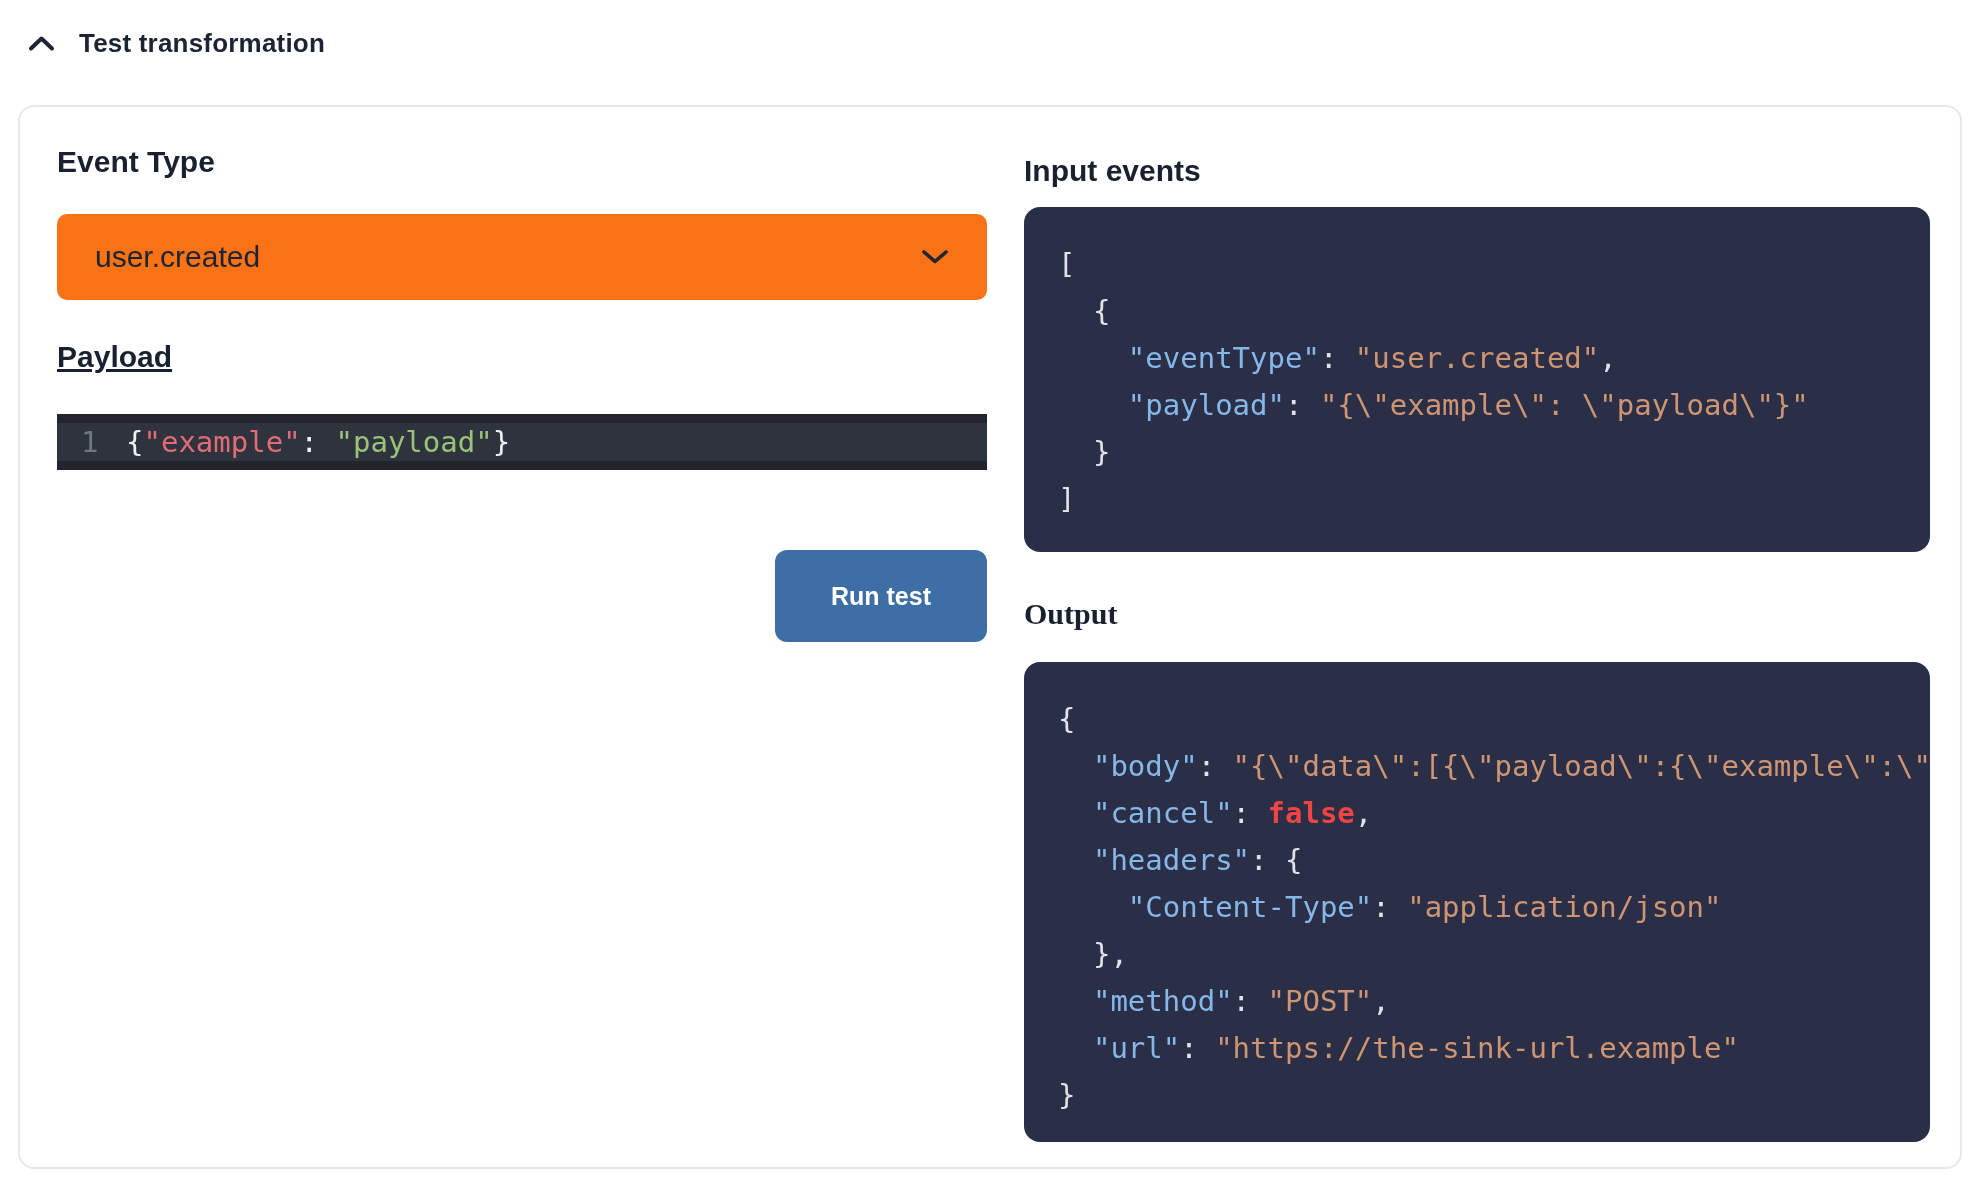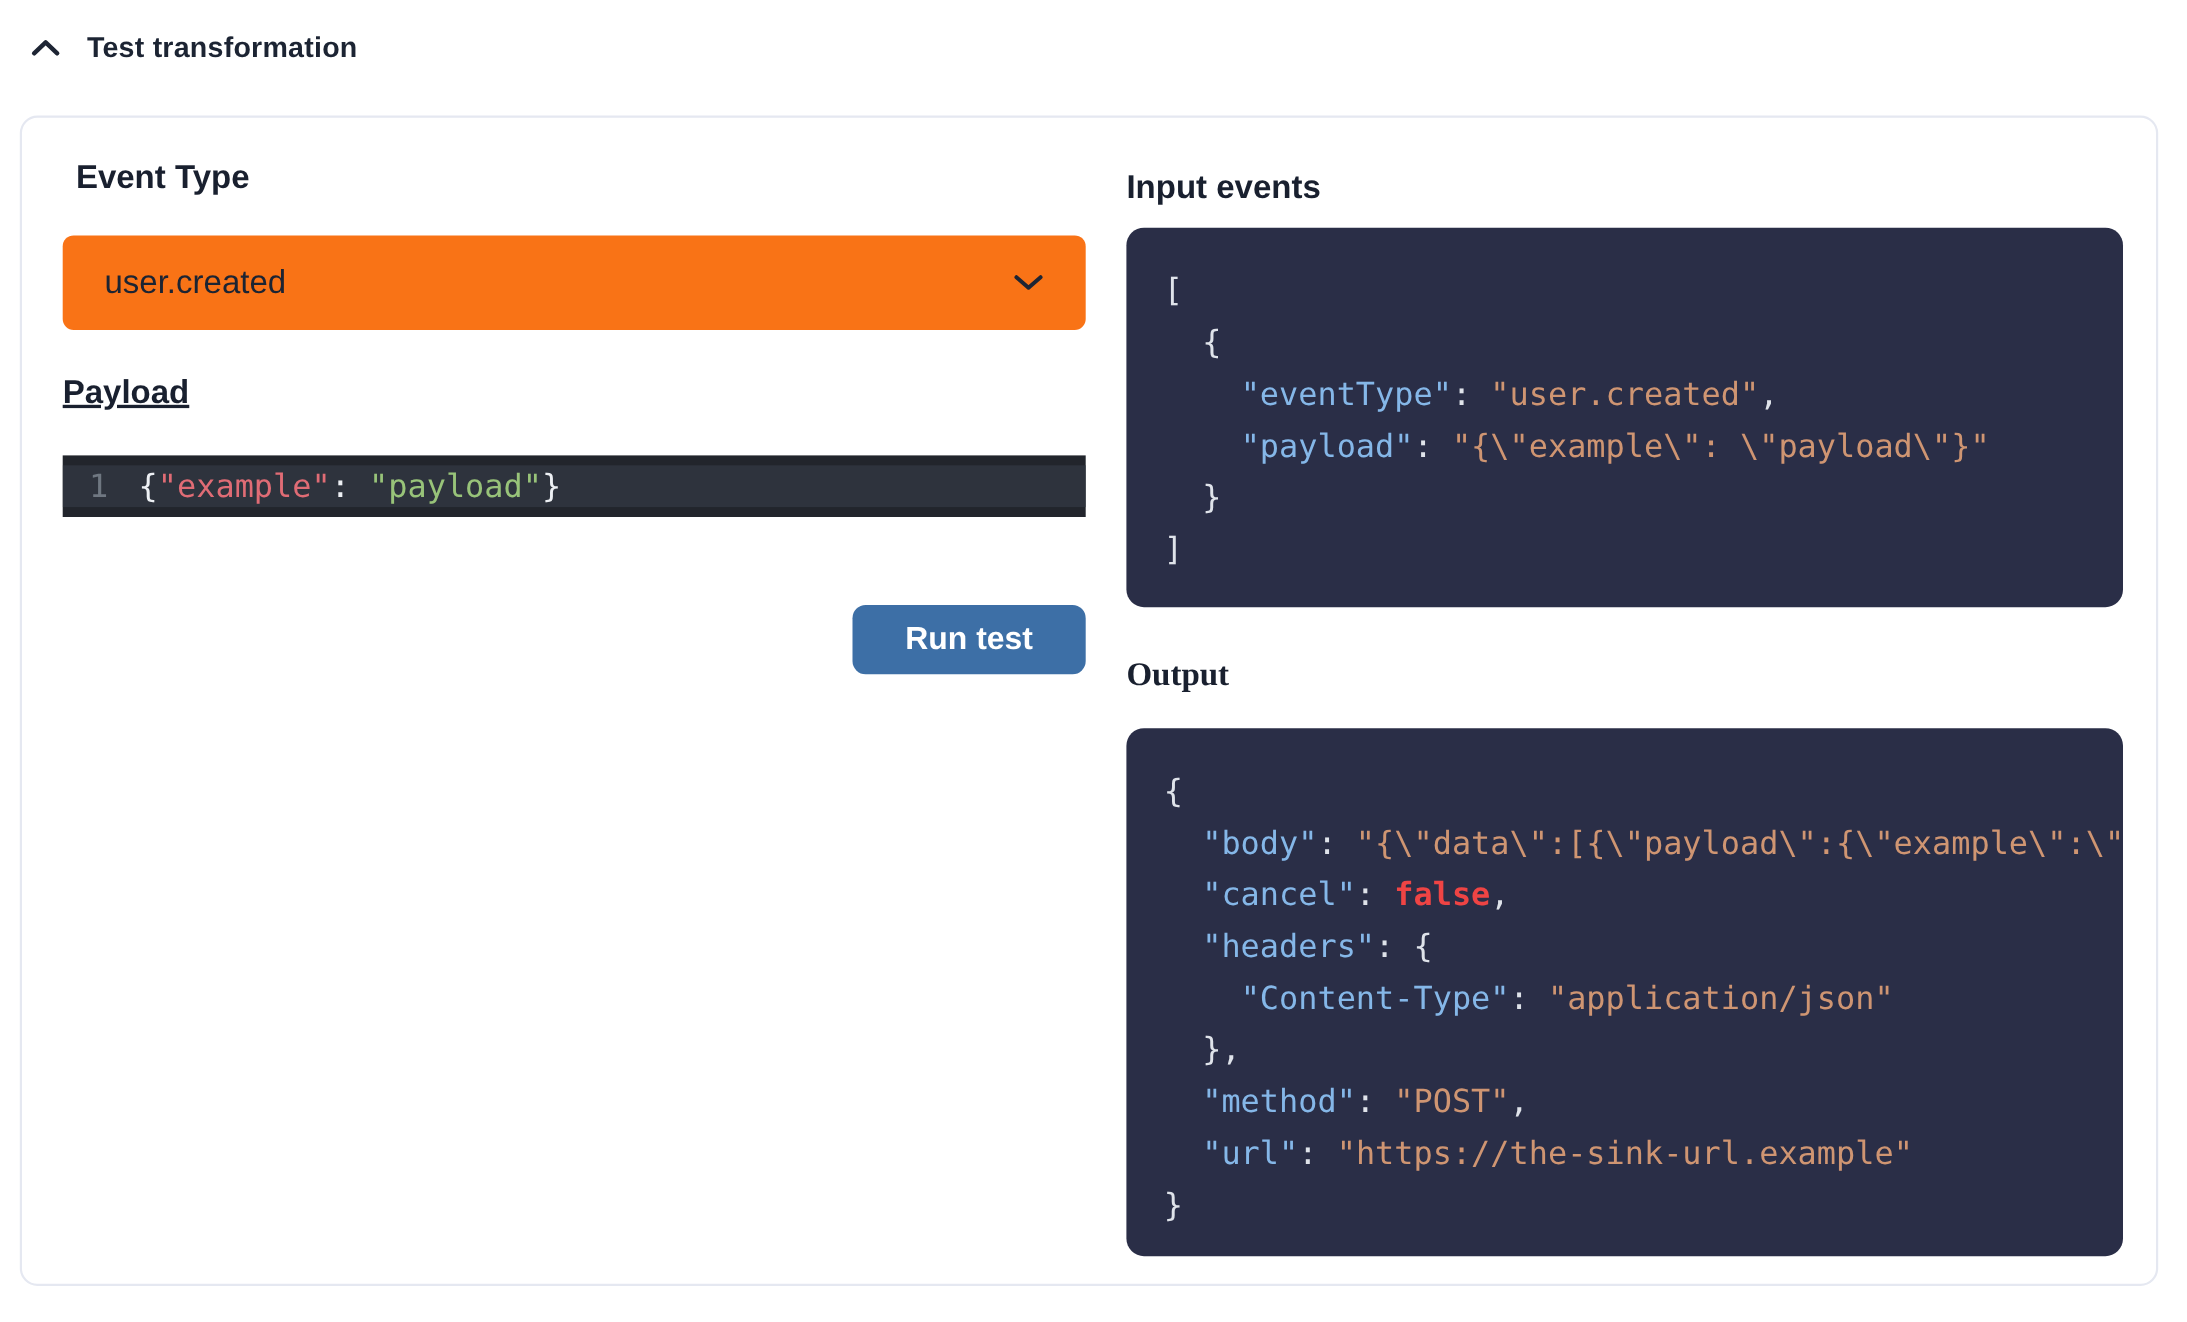--- a/index.html
+++ b/index.html
@@ -26,23 +26,23 @@
   
   .editor { position:absolute; left:37px; top:307px; width:930px; height:56px;
             background:#22252c; overflow:hidden; }
   .editor-band { position:absolute; left:0; right:0; top:9px; height:38px; background:#2e333d;
                  display:flex; align-items:center; }
   .gutter { width:69px; padding-left:24px; color:#6f7781;
             font-family:"DejaVu Sans Mono", monospace; font-size:29px; }
   .editor-code .code-line { height:38px; line-height:38px; }
 
   
-  .run-btn { position:absolute; left:755px; top:443px; width:212px; height:63px;
+  .run-btn { position:absolute; left:755px; top:443px; width:212px; height:92px;
              background:#3d6fa6; border:none; border-radius:12px; color:#ffffff;
-             font-family:"Liberation Sans", sans-serif; font-size:29px; font-weight:700;
+             font-family:"Liberation Sans", sans-serif; font-size:25px; font-weight:700;
              display:flex; align-items:center; justify-content:center; cursor:pointer; }
 
   
   .code-block { position:absolute; width:906px; background:#2a2e47; border-radius:16px;
                 overflow:hidden; padding:34px 0 0 34px; }
   .code-block,.editor-code { font-family:"DejaVu Sans Mono", monospace; font-size:29px; }
   .code-line { white-space:pre; height:47px; line-height:47px; overflow:hidden; }
 
   .input-block  { left:1004px; top:100px; height:345px; }
   .output-block { left:1004px; top:555px; height:480px; }
@@ -62,21 +62,21 @@
 
 <div class="section-header">
   <svg class="chev-up" width="27" height="17" viewBox="0 0 27 17">
     <polyline points="3,13.5 13.5,3.5 24,13.5" fill="none" stroke="#1e2534" stroke-width="4" stroke-linecap="round" stroke-linejoin="round"></polyline>
   </svg>
   <div class="section-title">Test transformation</div>
 </div>
 
 <div class="panel">
 
-  <div class="field-label" style="left:37px; top:38px;margin-left:12px;">Event Type</div>
+  <div class="field-label" style="left:37px; top:38px;">Event Type</div>
 
   <div class="select">
     <span class="select-value">user.created</span>
     <svg width="28" height="16" viewBox="0 0 28 16">
       <polyline points="3,3 14,12.5 25,3" fill="none" stroke="#1e2534" stroke-width="3.6" stroke-linecap="round" stroke-linejoin="round"></polyline>
     </svg>
   </div>
 
   <div class="field-label" style="left:37px; top:233px;text-decoration:underline;">Payload</div>
 

